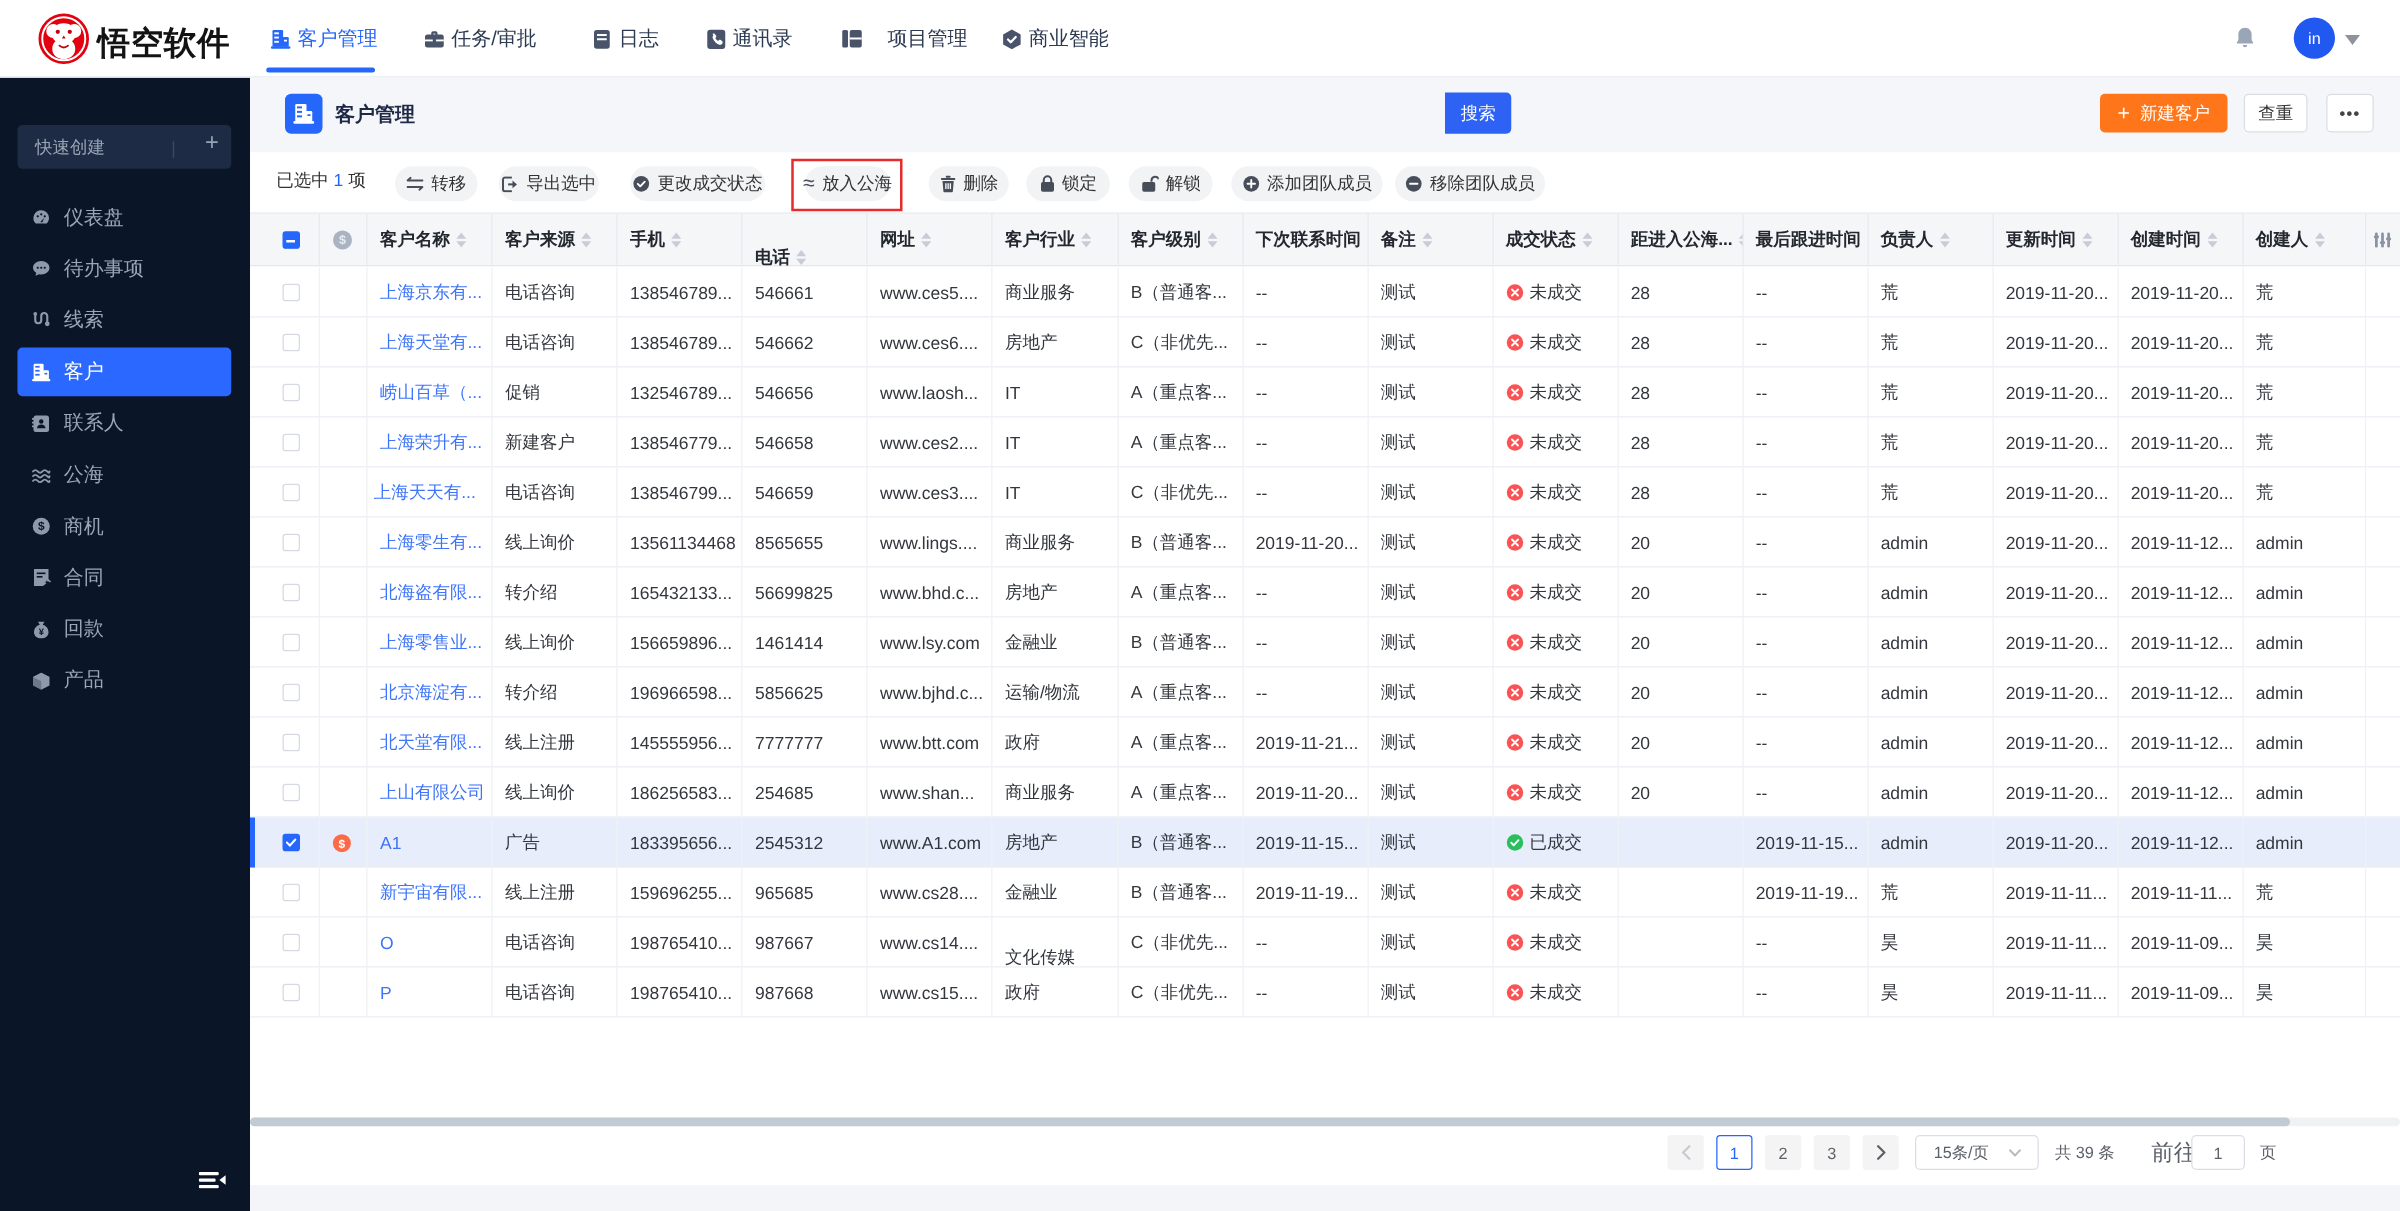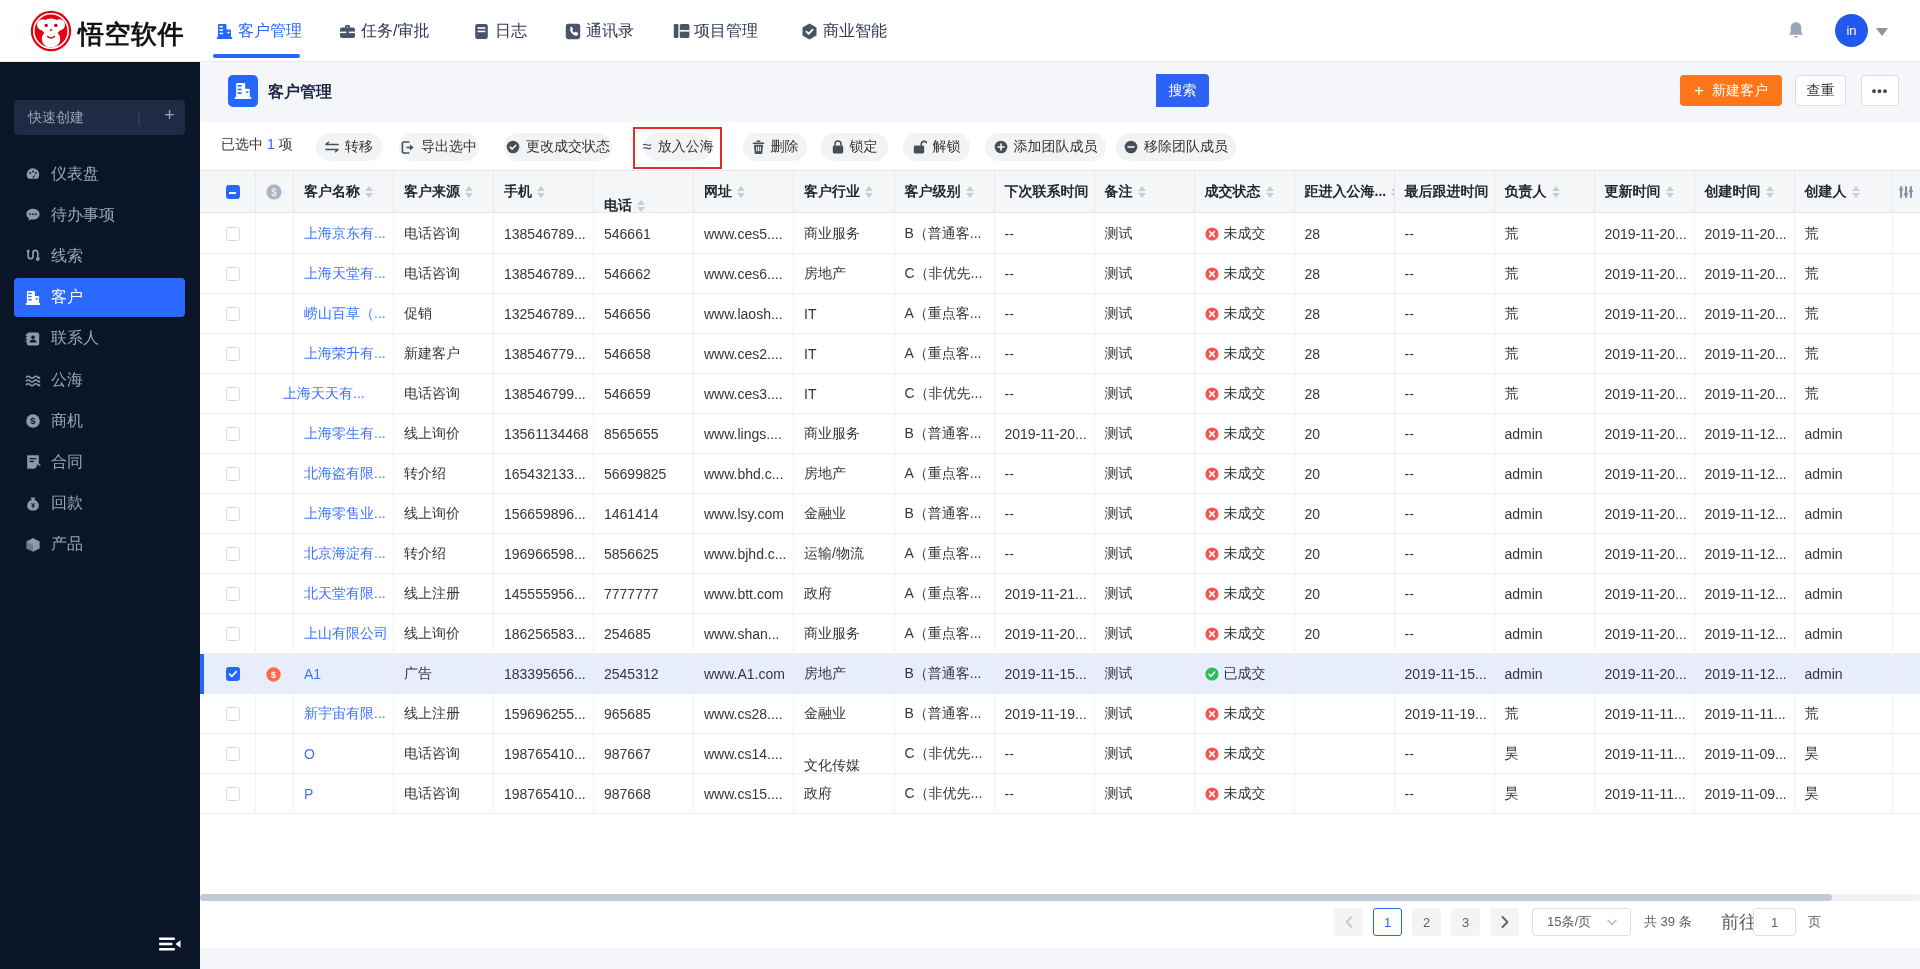--- a/index.html
+++ b/index.html
@@ -85,21 +85,21 @@
       <span class="navtxt" style="margin-left:5px">通讯录</span>
     </div>
     <div class="nav-i" style="left:673px">
       <svg width="17" height="16" viewBox="0 0 17 16" style="">
         <g fill="#49536a">
           <rect x="0.8" y="1" width="4.6" height="14" rx="1.2"></rect>
           <rect x="6.8" y="1" width="9.6" height="14" rx="1.6"></rect>
         </g>
         <rect x="6.8" y="7" width="9.6" height="1.6" fill="#fff"></rect>
       </svg>
-      <span class="navtxt" style="margin-left:4px">项目管理</span>
+      <span class="navtxt" style="margin-left:20px">项目管理</span>
     </div>
     <div class="nav-i" style="left:801px">
       <svg width="17" height="17" viewBox="0 0 17 17" style="">
         <path d="M8.5 0.6 L15.5 4.5 V12.5 L8.5 16.4 L1.5 12.5 V4.5 Z" fill="#49536a"></path>
         <path d="M5.4 8.6 l2.2 2.2 4-4.2" stroke="#fff" stroke-width="1.8" fill="none" stroke-linecap="round" stroke-linejoin="round"></path>
       </svg>
       <span class="navtxt" style="margin-left:5px">商业智能</span>
     </div>
     <div class="abs" style="left:1787px;top:21px"><svg width="18" height="18" viewBox="0 0 18 18" style="">
         <path d="M9 1.2 c3.1 0 5.3 2.3 5.3 5.4 V11 l1.2 1.9 a0.5 0.5 0 0 1 -0.42 0.8 H2.9 a0.5 0.5 0 0 1 -0.42 -0.8 L3.7 11 V6.6 C3.7 3.5 5.9 1.2 9 1.2 Z" fill="#9aa6b8"></path>
@@ -646,21 +646,21 @@
         <div class="abs" style="left:1093.5px;top:0;width:1px;height:40px;background:#eff1f5"></div>
         <div class="abs" style="left:1193.5px;top:0;width:1px;height:40px;background:#eff1f5"></div>
         <div class="abs" style="left:1293.5px;top:0;width:1px;height:40px;background:#eff1f5"></div>
         <div class="abs" style="left:1393.5px;top:0;width:1px;height:40px;background:#eff1f5"></div>
         <div class="abs" style="left:1493.5px;top:0;width:1px;height:40px;background:#eff1f5"></div>
         <div class="abs" style="left:1593.5px;top:0;width:1px;height:40px;background:#eff1f5"></div>
         <div class="abs" style="left:1691.5px;top:0;width:1px;height:40px;background:#eff1f5"></div>
         <div class="cell" style="left:0;top:0;width:54.5px;justify-content:center;padding-left:11px">
           <span class="cb"></span>
         </div>
-        <div class="cell" style="left:83px;top:0;width:100.0px;">
+        <div class="cell" style="left:99px;top:0;width:100.0px;">
           <a class="lk">上海天天有...</a>
         </div>
         <div class="cell" style="left:193.0px;top:0;width:100.0px;padding-left:11px">电话咨询</div>
         <div class="cell" style="left:293.0px;top:0;width:100.0px;padding-left:11px">138546799...</div>
         <div class="cell" style="left:393.0px;top:0;width:100.0px;padding-left:11px">546659</div>
         <div class="cell" style="left:493.0px;top:0;width:100.0px;padding-left:11px">www.ces3....</div>
         <div class="cell" style="left:593.0px;top:0;width:100.5px;padding-left:11px">IT</div>
         <div class="cell" style="left:693.5px;top:0;width:100.0px;padding-left:11px">C（非优先...</div>
         <div class="cell" style="left:793.5px;top:0;width:100.0px;padding-left:11px">--</div>
         <div class="cell" style="left:893.5px;top:0;width:100.0px;padding-left:11px">测试</div>

